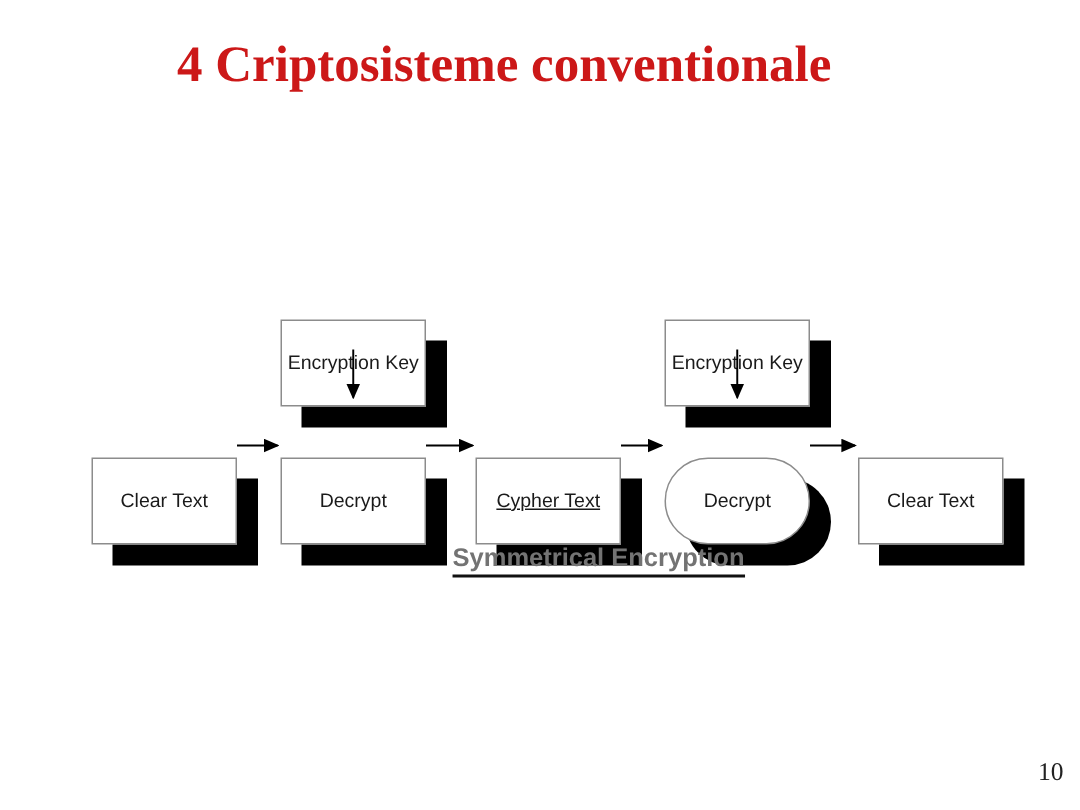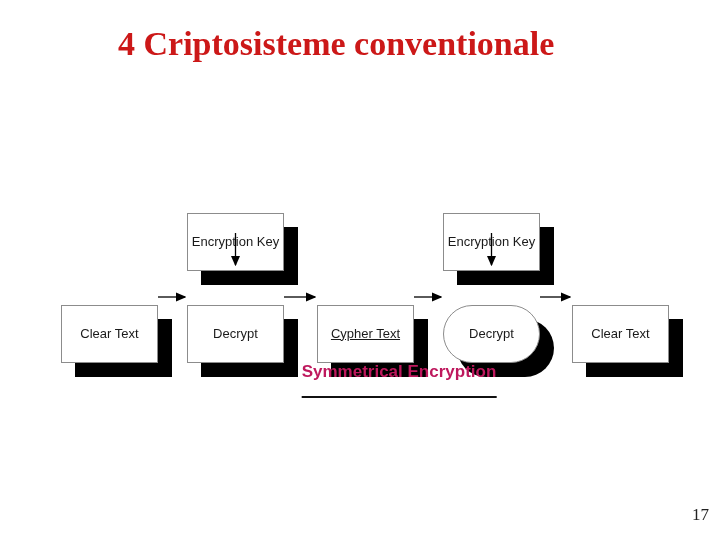--- a/index.html
+++ b/index.html
@@ -64,24 +64,24 @@
     z-index: 3;
     pointer-events: none;
   }
   .caption {
     position: absolute;
     left: 399px;
     top: 362px;
     transform: translateX(-50%);
     font-weight: bold;
     font-size: 17px;
-    color: #be185d;
+    color: #737373;
     white-space: nowrap;
     border-bottom: 2px solid #111111;
-    padding-bottom: 14px;
+    padding-bottom: 1px;
     z-index: 2;
   }
   .page-number {
     position: absolute;
     right: 11px;
     top: 505px;
     font-family: "Liberation Serif", serif;
     font-size: 17px;
     color: #222222;
   }
@@ -129,15 +129,15 @@
       <line x1="414" y1="297" x2="441" y2="297" stroke="#000000" stroke-width="1.3" marker-end="url(#ah)"></line>
       <line x1="540" y1="297" x2="570" y2="297" stroke="#000000" stroke-width="1.3" marker-end="url(#ah)"></line>
       <line x1="235.5" y1="233" x2="235.5" y2="265" stroke="#000000" stroke-width="1.3" marker-end="url(#ah)"></line>
       <line x1="491.5" y1="233" x2="491.5" y2="265" stroke="#000000" stroke-width="1.3" marker-end="url(#ah)"></line>
     </svg>
 
     <div class="caption">Symmetrical Encryption</div>
 
   </div>
 
-  <div class="page-number">17</div>
+  <div class="page-number">10</div>
 
 </div>
 
 </body></html>

